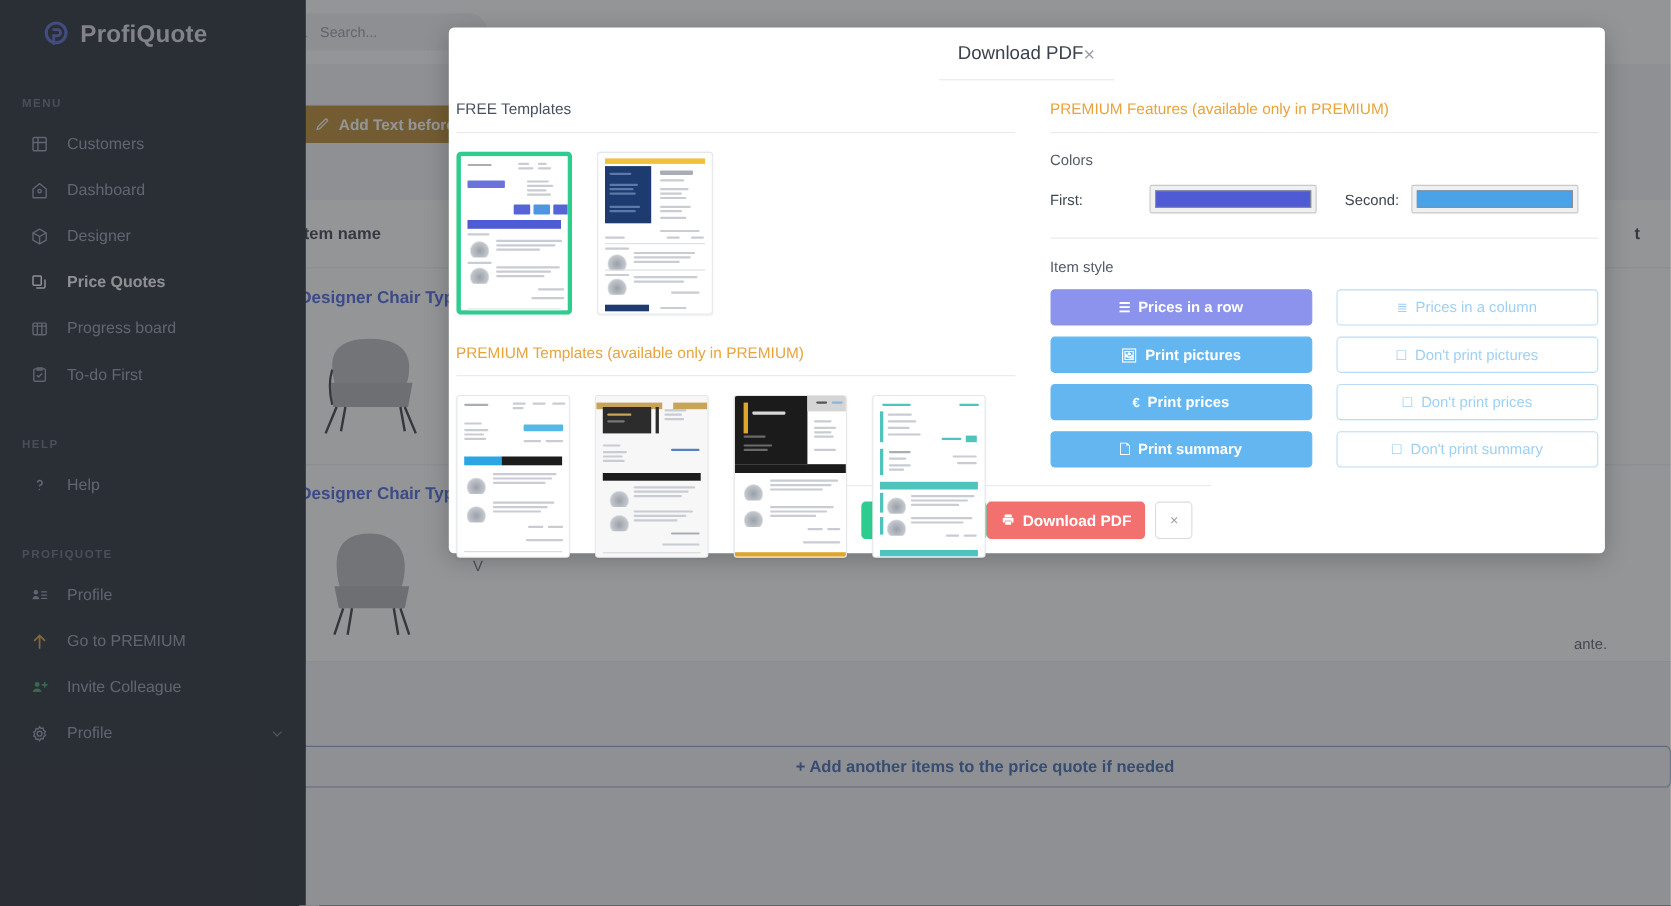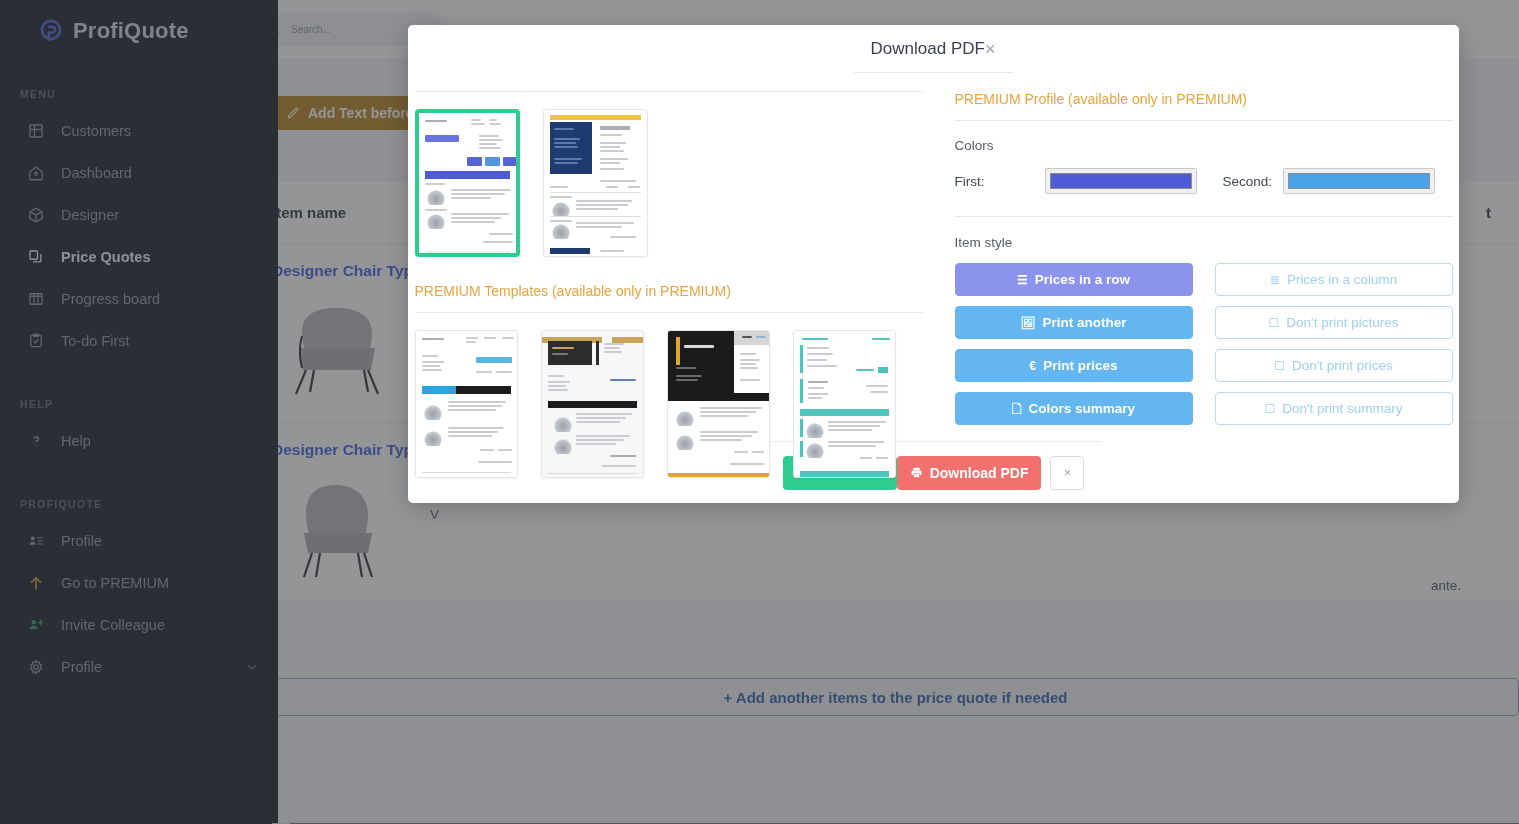--- a/index.html
+++ b/index.html
@@ -48,21 +48,21 @@
   .page {
     position: absolute; left: 231px; top: 0;
     width: 1288px; height: 824px;
     background: #f3f4f6;
   }
   .topbar { height: 58px; background: #ffffff; display:flex; align-items:center; padding-left: 22px; }
   .search-box {
     display: flex; align-items: center; gap: 10px;
     background: #f1f2f4; border-radius: 20px;
     height: 34px; width: 190px; padding: 0 14px;
-    font-size: 10px; color: #8d93a0;
+    font-size: 13px; color: #8d93a0;
   }
   .content { padding: 0 0 0 0; position: relative; }
   .btn-addtext {
     position: absolute; left: 41px; top: 38px;
     background: #b5821e; color: #fff;
     border: none; border-radius: 5px;
     height: 34px; padding: 0 14px;
     font-size: 14px; font-weight: 600;
     display: flex; align-items: center; gap: 8px;
     font-family: "Liberation Sans", sans-serif;
@@ -389,20 +389,21 @@
   <div class="modal">
 
     <div class="modal-head">
       <div class="modal-title">Download PDF</div>
       <button class="modal-x">×</button>
     </div>
 
     <div class="modal-body">
 
       <div class="col-left">
+        <div class="sec-title">FREE Templates</div>
         <div class="sec-rule"></div>
 
         <div class="thumb-row">
 
           <div class="thumb selected">
             <div class="doc">
               <div class="l t" style="left:6px;top:7px;width:22px;"></div>
               <div class="l" style="left:52px;top:6px;width:10px;"></div>
               <div class="l" style="left:52px;top:10px;width:14px;"></div>
               <div class="l" style="left:70px;top:6px;width:8px;"></div>
@@ -601,21 +602,21 @@
               <div class="l" style="left:34px;top:114px;width:48px;"></div>
               <div class="l" style="left:66px;top:126px;width:12px;"></div>
               <div class="l" style="left:82px;top:126px;width:12px;"></div>
               <div class="blk" style="left:6px;top:140px;right:6px;height:6px;background:#4fc3bd;"></div>
             </div>
           </div>
         </div>
       </div>
 
       <div class="col-right">
-        <div class="sec-title premium">PREMIUM Profile (available only in PREMIUM)</div>
+        <div class="sec-title premium">PREMIUM Features (available only in PREMIUM)</div>
         <div class="sec-rule"></div>
 
         <div class="lbl">Colors</div>
 
         <div class="colors-row">
           <div class="color-label">First:</div>
           <div class="swatch-wrap">
             <div class="swatch" id="sw1" style="background: rgb(79, 91, 213);"></div>
           </div>
           <div class="color-label" style="width:86px; padding-left:26px;">Second:</div>
@@ -633,39 +634,39 @@
             <span class="gi">☰</span>
             <span>Prices in a row</span>
           </div>
           <div class="sbtn off">
             <span class="gi">≣</span>
             <span>Prices in a column</span>
           </div>
 
           <div class="sbtn on-info">
             <span class="gi">🖼</span>
-            <span>Print another</span>
+            <span>Print pictures</span>
           </div>
           <div class="sbtn off">
             <span class="gi">☐</span>
             <span>Don't print pictures</span>
           </div>
 
           <div class="sbtn on-info">
             <span class="gi">€</span>
             <span>Print prices</span>
           </div>
           <div class="sbtn off">
             <span class="gi">☐</span>
             <span>Don't print prices</span>
           </div>
 
           <div class="sbtn on-info">
             <span class="gi">🗋</span>
-            <span>Colors summary</span>
+            <span>Print summary</span>
           </div>
           <div class="sbtn off">
             <span class="gi">☐</span>
             <span>Don't print summary</span>
           </div>
         </div>
       </div>
     </div>
 
     <div class="modal-foot">

